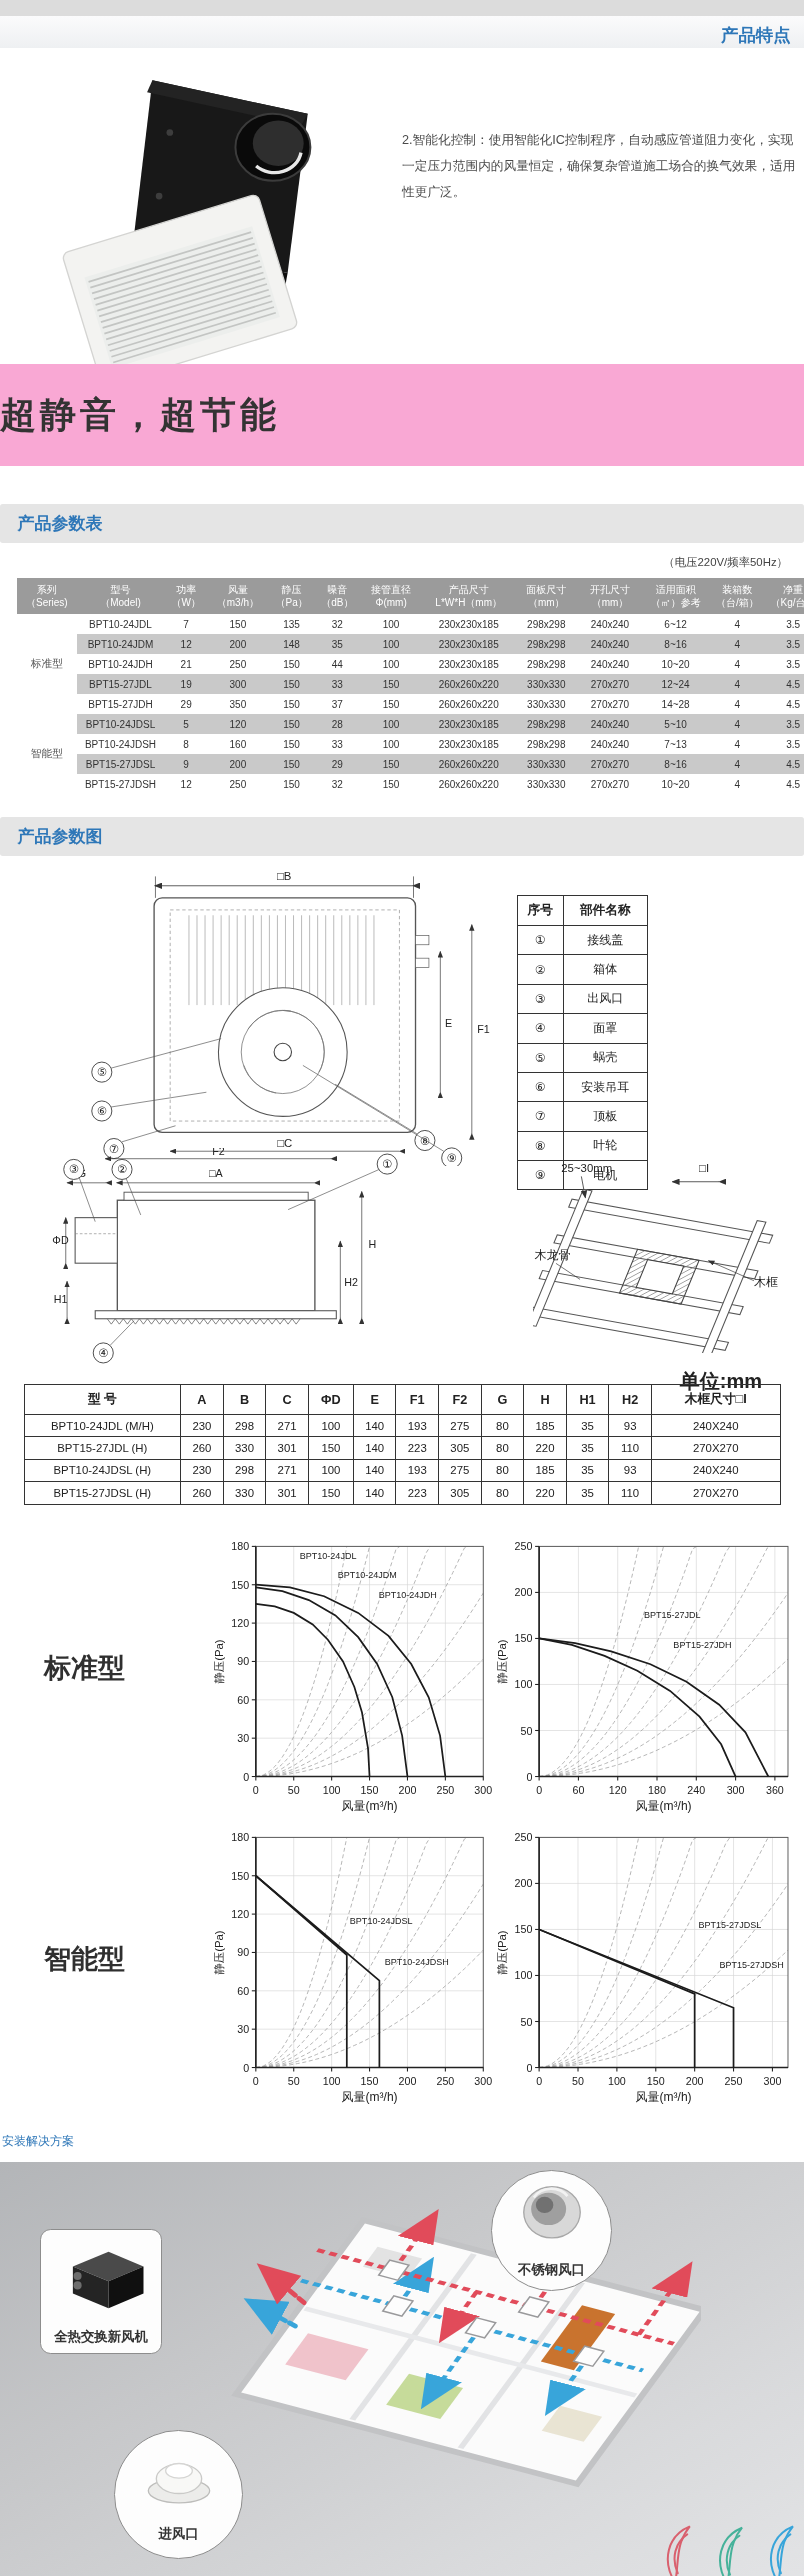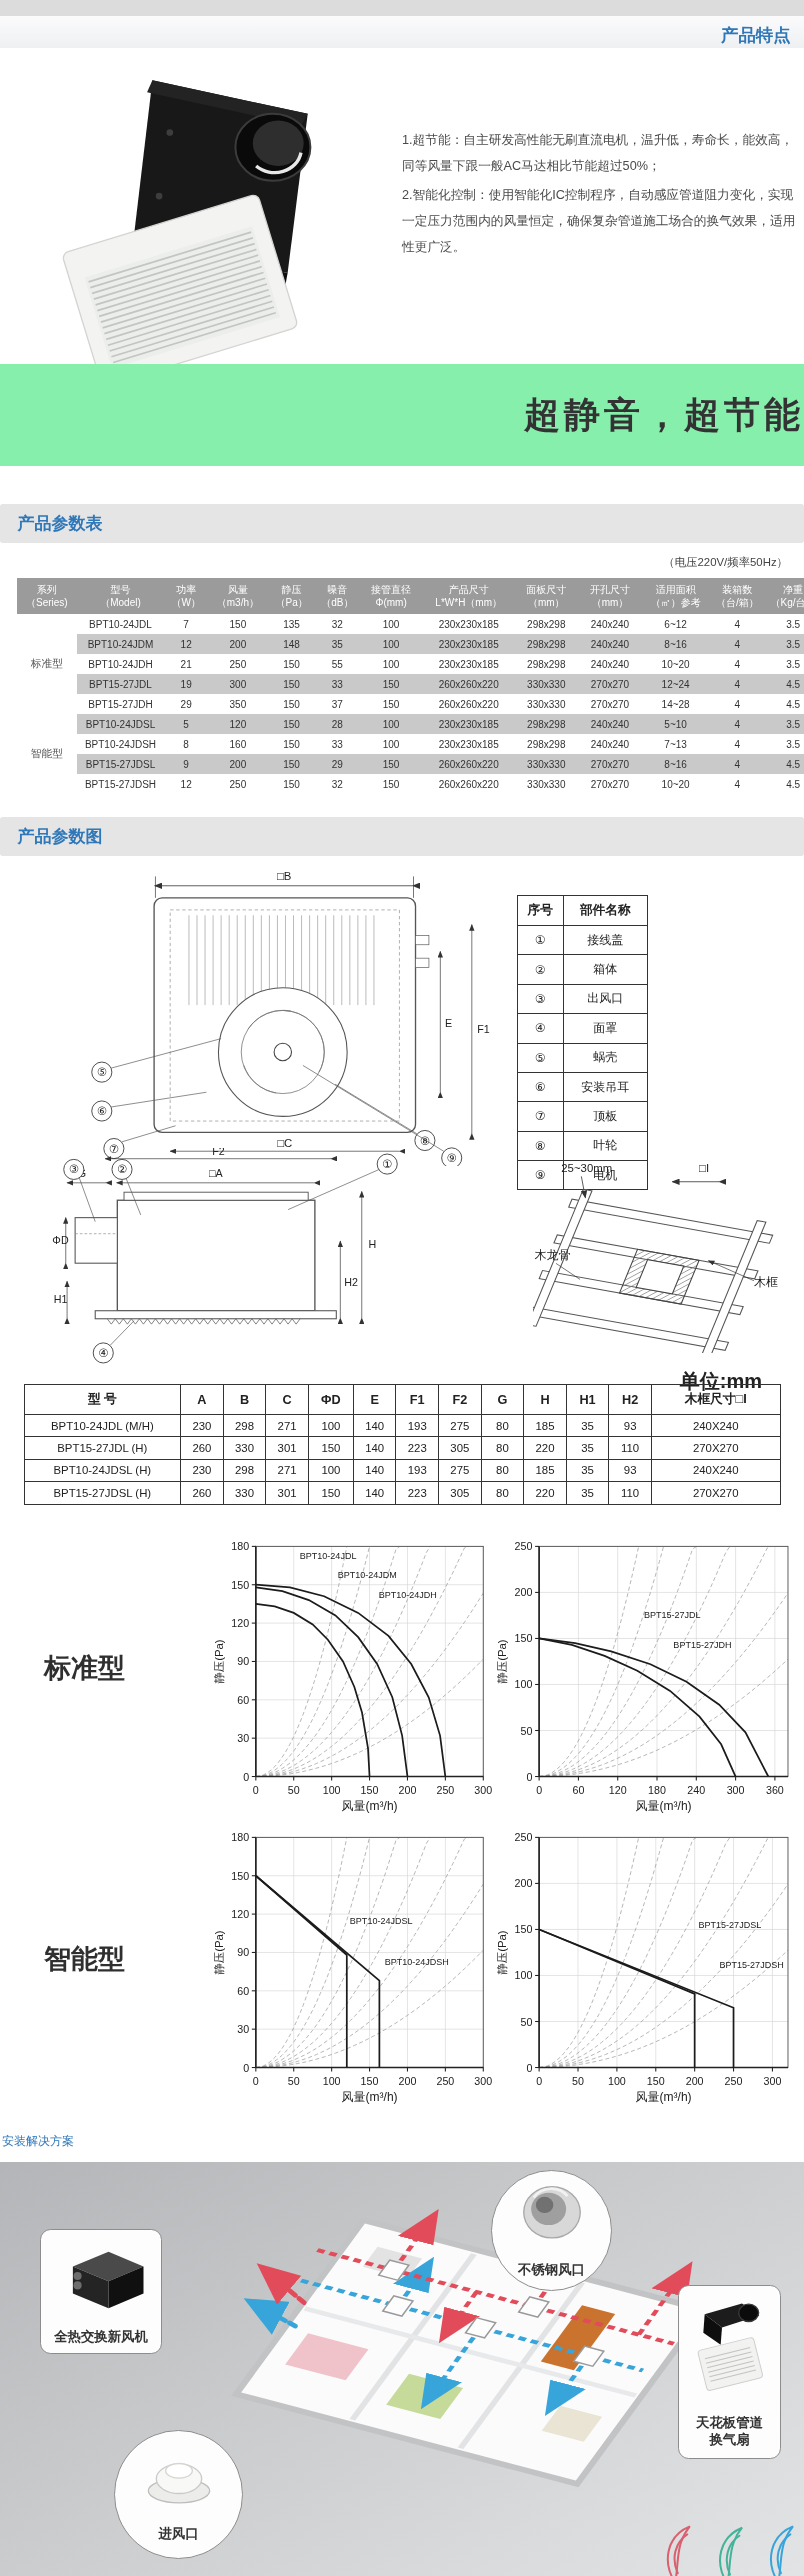--- a/index.html
+++ b/index.html
@@ -12,22 +12,22 @@
     text-align:right;}
   .top-bar .t{display:inline-block;margin:6.7px 13.4px 0 0;color:#2e77b8;font-size:17.4px;font-weight:bold;}
 
   
   .features{position:absolute;top:32px;left:0;width:804px;height:316px;background:#fff;}
   .feature-text{position:absolute;left:402px;top:79px;width:402px;color:#4a4a4a;
     font-size:12.7px;line-height:26px;}
   .feature-text p{margin:0 0 2.7px 0;}
 
   
-  .banner{position:absolute;top:348px;left:0;width:804px;height:102px;background:#86efac;
-    text-align:right;}
+  .banner{position:absolute;top:348px;left:0;width:804px;height:102px;background:#f9a8d4;
+    text-align:left;}
   .banner .t{line-height:102px;font-size:36px;font-weight:bold;color:#333;letter-spacing:4px;}
 
   
   .sec-header{position:absolute;left:0;width:804px;height:39px;background:#e5e5e5;border-radius:2.7px;}
   .sec-header .t{line-height:39px;padding-left:17.4px;color:#2e77b8;font-size:17px;font-weight:bold;}
   .sec-header.h1{top:488px;}
   .sec-header.h2{top:801px;}
   .install-header{position:absolute;top:2111px;left:0;width:804px;height:35px;background:#fff;}
   .install-header .t{line-height:29.5px;padding-left:2px;color:#2e77b8;font-size:12px;font-weight:normal;}
 
@@ -118,21 +118,20 @@
             <line x1="64" y1="385" x2="318" y2="385"></line>
           <line x1="64" y1="394" x2="318" y2="394"></line>
             <line x1="64" y1="403" x2="318" y2="403"></line>
           <line x1="64" y1="412" x2="318" y2="412"></line>
             <line x1="64" y1="421" x2="318" y2="421"></line>
           <line x1="64" y1="430" x2="318" y2="430"></line>
         </g>
       </g>
     </svg>
     <div class="feature-text">
-      <p>1.超节能：自主研发高性能无刷直流电机，温升低，寿命长，能效高，同等风量下跟一般AC马达相比节能超过50%；</p>
       <p>2.智能化控制：使用智能化IC控制程序，自动感应管道阻力变化，实现一定压力范围内的风量恒定，确保复杂管道施工场合的换气效果，适用性更广泛。</p>
     </div>
   </div>
 
   <div class="banner">
     <div class="t">超静音，超节能</div>
   </div>
 
   <div class="sec-header h1">
     <div class="t">产品参数表</div>
@@ -224,21 +223,21 @@
             <td>240x240</td>
             <td>8~16</td>
             <td>4</td>
             <td>3.5</td>
           </tr>
           <tr class="even">
             <td>BPT10-24JDH</td>
             <td>21</td>
             <td>250</td>
             <td>150</td>
-            <td>55</td>
+            <td>44</td>
             <td>100</td>
             <td>230x230x185</td>
             <td>298x298</td>
             <td>240x240</td>
             <td>10~20</td>
             <td>4</td>
             <td>3.5</td>
           </tr>
           <tr class="odd">
             <td>BPT15-27JDL</td>
@@ -950,42 +949,20 @@
     <div class="callout co-circle co-steel">
       <svg width="74" height="64" viewBox="0 0 110 95" style="margin-top:9.4px;">
         <ellipse cx="55" cy="48" rx="42" ry="38" fill="#d8d8d8" stroke="#a8a8a8" stroke-width="2"></ellipse>
         <ellipse cx="50" cy="43" rx="26" ry="24" fill="#9f9f9f"></ellipse>
         <ellipse cx="44" cy="37" rx="13" ry="12" fill="#717171"></ellipse>
         <path d="M28,26 A30,27 0 0 1 78,24" fill="none" stroke="#f2f2f2" stroke-width="4"></path>
       </svg>
       <div class="lbl">不锈钢风口</div>
     </div>
 
-    <div class="callout co-rect co-ceiling">
-      <svg width="80" height="101" viewBox="0 0 120 150" style="margin-top:9.4px;">
-        <polygon points="22,28 78,12 104,30 48,48" fill="#1c1c1c"></polygon>
-        <ellipse cx="88" cy="26" rx="15" ry="13" fill="#0b0b0b" stroke="#3a3a3a" stroke-width="2"></ellipse>
-        <polygon points="22,28 48,48 46,74 20,56" fill="#0e0e0e"></polygon>
-        <g transform="rotate(-14 60 105)">
-          <rect x="18" y="72" width="86" height="62" rx="5" fill="#f2f2f0" stroke="#cfcfcd" stroke-width="1.5"></rect>
-          <g stroke="#c2c4c2" stroke-width="1.6">
-            <line x1="26" y1="86" x2="96" y2="86"></line>
-              <line x1="26" y1="93" x2="96" y2="93"></line>
-            <line x1="26" y1="100" x2="96" y2="100"></line>
-              <line x1="26" y1="107" x2="96" y2="107"></line>
-            <line x1="26" y1="114" x2="96" y2="114"></line>
-              <line x1="26" y1="121" x2="96" y2="121"></line>
-          </g>
-        </g>
-      </svg>
-      <div class="lbl">
-        <div>天花板管道</div>
-        <div>换气扇</div>
-      </div>
-    </div>
 
     <div class="callout co-circle co-inlet">
       <svg width="80" height="67" viewBox="0 0 120 100" style="margin-top:13.4px;">
         <ellipse cx="60" cy="70" rx="46" ry="18" fill="#ececea" stroke="#bdbdbb" stroke-width="2"></ellipse>
         <ellipse cx="60" cy="52" rx="34" ry="22" fill="#f8f8f6" stroke="#cacac8" stroke-width="2"></ellipse>
         <ellipse cx="60" cy="40" rx="20" ry="11" fill="#ffffff" stroke="#d5d5d3" stroke-width="2"></ellipse>
       </svg>
       <div class="lbl">进风口</div>
     </div>
 

